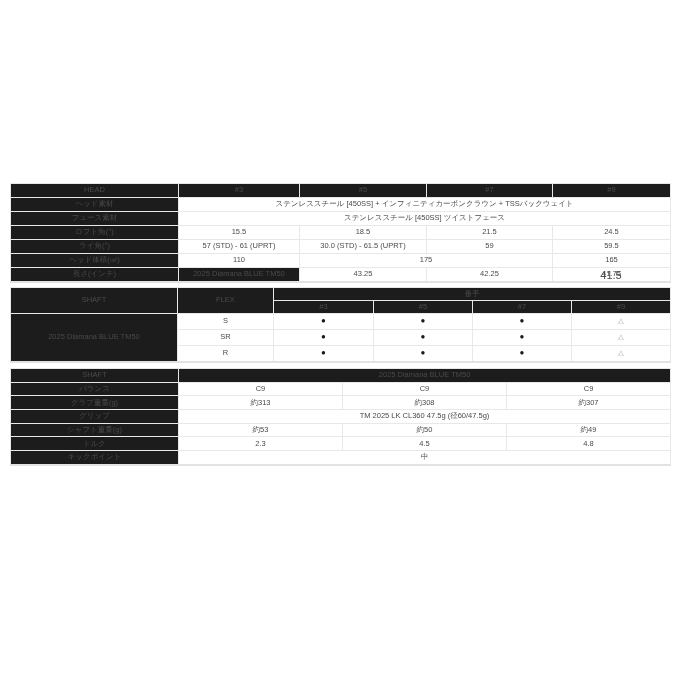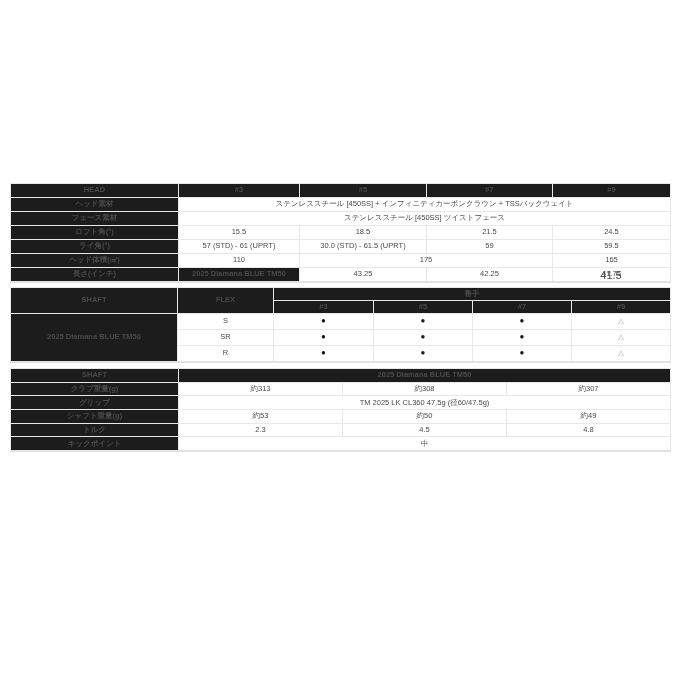--- a/index.html
+++ b/index.html
@@ -3,21 +3,21 @@
 <meta charset="utf-8">
 <style>
   html,body{margin:0;padding:0;background:#ffffff;}
   .page{position:relative;width:680px;height:680px;background:#ffffff;overflow:hidden;
         font-family:"Liberation Sans","DejaVu Sans",sans-serif;}
   table.spec{position:absolute;left:10px;border-collapse:collapse;table-layout:fixed;
              background:#ffffff;border:1px solid #dddddd;border-bottom:2px solid #e2e2e2;}
   table.spec td{border:1px solid #e8e8e8;text-align:center;vertical-align:middle;
                 font-size:7.5px;line-height:1.1;color:#4a4a4a;padding:0 2px;
                 overflow:hidden;white-space:nowrap;}
-  td.dark{background:#1c1c1c;color:#ffffff;font-weight:bold;border:1px solid #ffffff;}
+  td.dark{background:#1c1c1c;color:#ffffff;font-weight:normal;border:1px solid #ffffff;}
   .t1{top:183px;width:660px;}
   .t1 td{height:13px;}
   .t2{top:287px;width:660px;}
   .t2 tr.hdr td{height:12px;}
   .t2 tr.body td{height:15px;}
   .t3{top:368px;width:660px;}
   .t3 td{height:12.7px;}
   .mark{font-size:8px;color:#1a1a1a;}
   .mark.tri{color:#a0a0a0;font-size:7px;}
 </style>
@@ -134,20 +134,26 @@
         <col style="width:164px">
         <col style="width:164px">
         <col style="width:164px">
     </colgroup>
     <tbody>
         <tr>
       <td class="dark">SHAFT</td>
       <td class="dark" colspan="3">2025 Diamana BLUE TM50</td>
     </tr>
     <tr>
+      <td class="dark">バランス</td>
+      <td>C9</td>
+      <td>C9</td>
+      <td>C9</td>
+    </tr>
+    <tr>
       <td class="dark">クラブ重量(g)</td>
       <td>約313</td>
       <td>約308</td>
       <td>約307</td>
     </tr>
     <tr>
       <td class="dark">グリップ</td>
       <td colspan="3">TM 2025 LK CL360 47.5g (径60/47.5g)</td>
     </tr>
     <tr>

